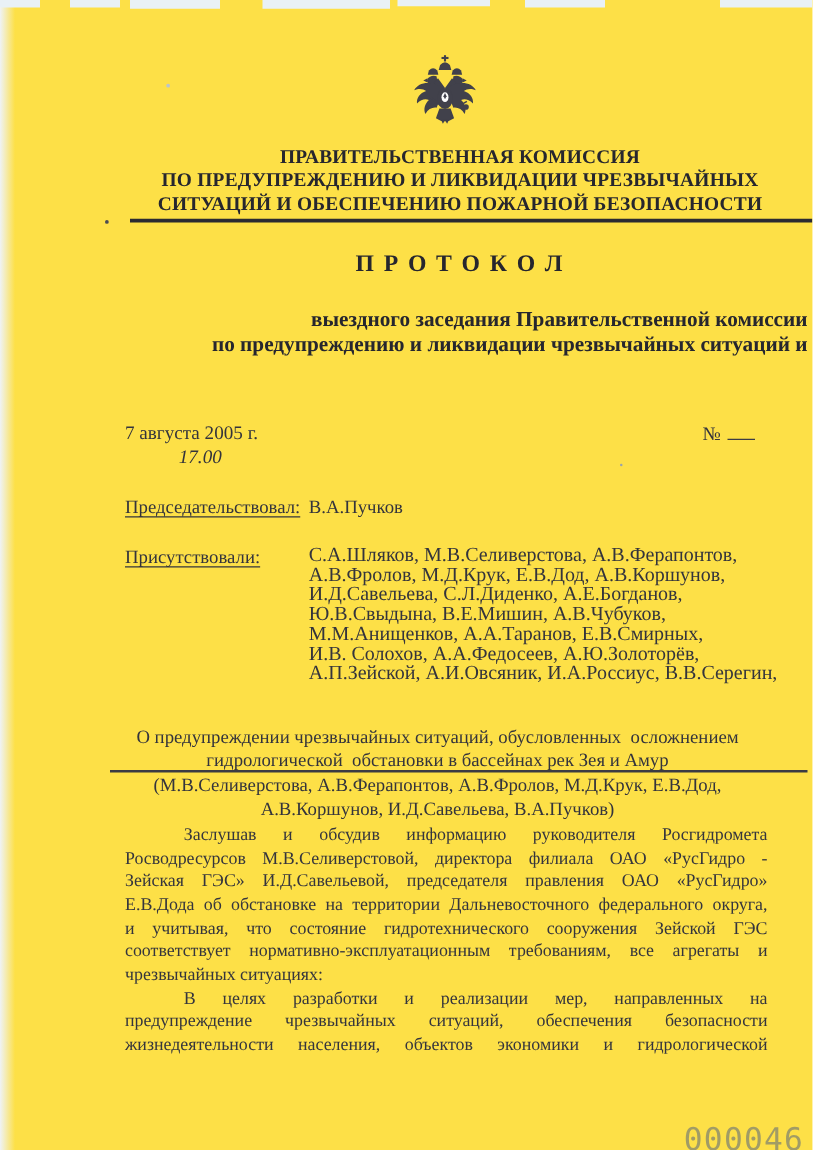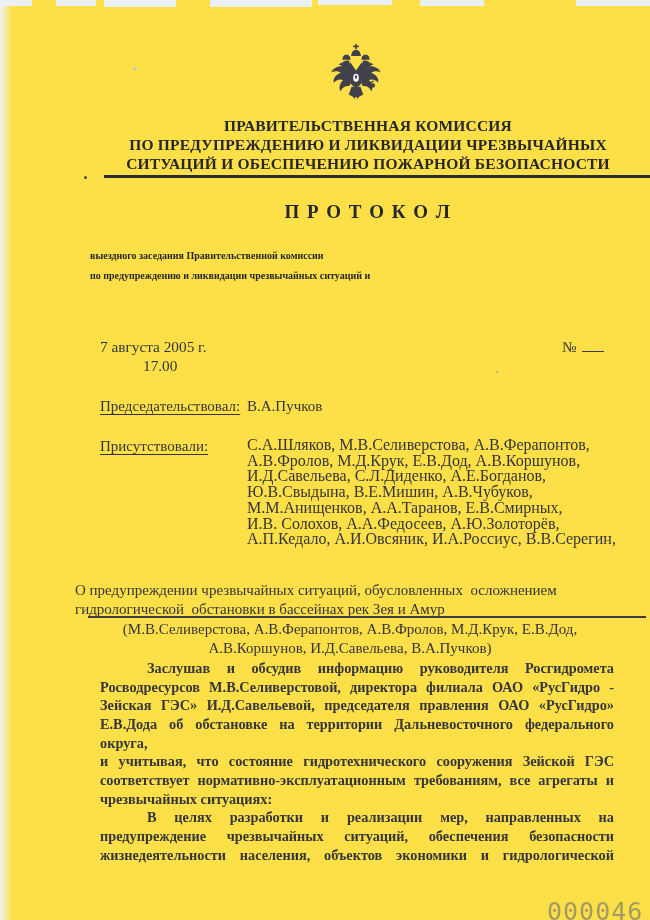--- a/index.html
+++ b/index.html
@@ -35,61 +35,61 @@
   }
 
   .doc-title {
     position: absolute; left: 90px; top: 201px; width: 556px;
     text-align: center; font-weight: bold; font-size: 19px;
     letter-spacing: 1.5px; color: #26262e; white-space: pre;
   }
 
   .doc-subtitle {
     position: absolute; left: 90px; top: 246px; width: 556px;
-    text-align: left; font-weight: bold; font-size: 10px;
+    text-align: right; font-weight: bold; font-size: 17px;
     line-height: 19.6px; color: #26262e;
   }
   .doc-subtitle div { white-space: pre; }
 
   .meta { font-size: 15.3px; }
   .doc-date { position: absolute; left: 100px; top: 338px; }
-  .doc-time { position: absolute; left: 143px; top: 357px; }
+  .doc-time { position: absolute; left: 143px; top: 357px; font-style: italic; }
   .doc-number { position: absolute; left: 562px; top: 338px; }
   .doc-number .blank {
     display: inline-block; width: 22px; height: 13px;
     border-bottom: 1.7px solid #3c3c44; margin-left: 5px;
   }
 
   .label-underlined { text-decoration: underline; text-underline-offset: 3px; }
   .chairman-label { position: absolute; left: 100px; top: 398px; font-size: 15px; }
   .chairman-name  { position: absolute; left: 247px; top: 398px; font-size: 15px; }
 
   .attendees-label { position: absolute; left: 100px; top: 438px; font-size: 15px; }
   .attendees-list  { position: absolute; left: 247px; top: 437px; width: 395px;
                      font-size: 16px; line-height: 15.7px; }
   .attendees-list div { white-space: pre; }
 
   .subject {
     position: absolute; left: 75px; top: 581px; width: 550px;
-    font-size: 15px; line-height: 18.8px;
+    text-align: center; font-size: 15px; line-height: 18.8px;
   }
   .subject div { white-space: pre; }
   .subject-rule {
     position: absolute; left: 88px; top: 616px; width: 558px; height: 1.6px;
     background: #3b3b43;
   }
   .speakers {
     position: absolute; left: 75px; top: 620px; width: 550px;
     text-align: center; font-size: 15px; line-height: 18.8px;
   }
   .speakers div { white-space: pre; }
 
   .body-text {
     position: absolute; left: 100px; top: 659px; width: 514px;
-    font-size: 14.3px; line-height: 18.65px; color: #35353d; font-weight: bold;
+    font-size: 14.3px; line-height: 18.65px; color: #35353d;
   }
   .bline { text-align: justify; text-align-last: justify; }
   .bline.indent { text-indent: 47px; }
   .bline.nojust { text-align-last: left; }
 
   .page-stamp {
     position: absolute; left: 547px; top: 897px;
     font-family: "DejaVu Sans Mono", monospace;
     font-size: 25px; letter-spacing: 1px;
     color: rgba(100, 110, 122, 0.6);
@@ -169,21 +169,21 @@
   <div class="chairman-name">В.А.Пучков</div>
 
   <div class="attendees-label label-underlined">Присутствовали:</div>
   <div class="attendees-list">
       <div>С.А.Шляков, М.В.Селиверстова, А.В.Ферапонтов,</div>
       <div>А.В.Фролов, М.Д.Крук, Е.В.Дод, А.В.Коршунов,</div>
       <div>И.Д.Савельева, С.Л.Диденко, А.Е.Богданов,</div>
       <div>Ю.В.Свыдына, В.Е.Мишин, А.В.Чубуков,</div>
       <div>М.М.Анищенков, А.А.Таранов, Е.В.Смирных,</div>
       <div>И.В. Солохов, А.А.Федосеев, А.Ю.Золоторёв,</div>
-      <div>А.П.Кедало, А.И.Овсяник, И.А.Россиус, В.В.Серегин,</div>
+      <div>А.П.Зейской, А.И.Овсяник, И.А.Россиус, В.В.Серегин,</div>
     </div>
 
   <div class="subject">
       <div>О предупреждении чрезвычайных ситуаций, обусловленных  осложнением</div>
       <div>гидрологической  обстановки в бассейнах рек Зея и Амур</div>
     </div>
   <div class="subject-rule"></div>
   <div class="speakers">
       <div>(М.В.Селиверстова, А.В.Ферапонтов, А.В.Фролов, М.Д.Крук, Е.В.Дод,</div>
       <div>А.В.Коршунов, И.Д.Савельева, В.А.Пучков)</div>

